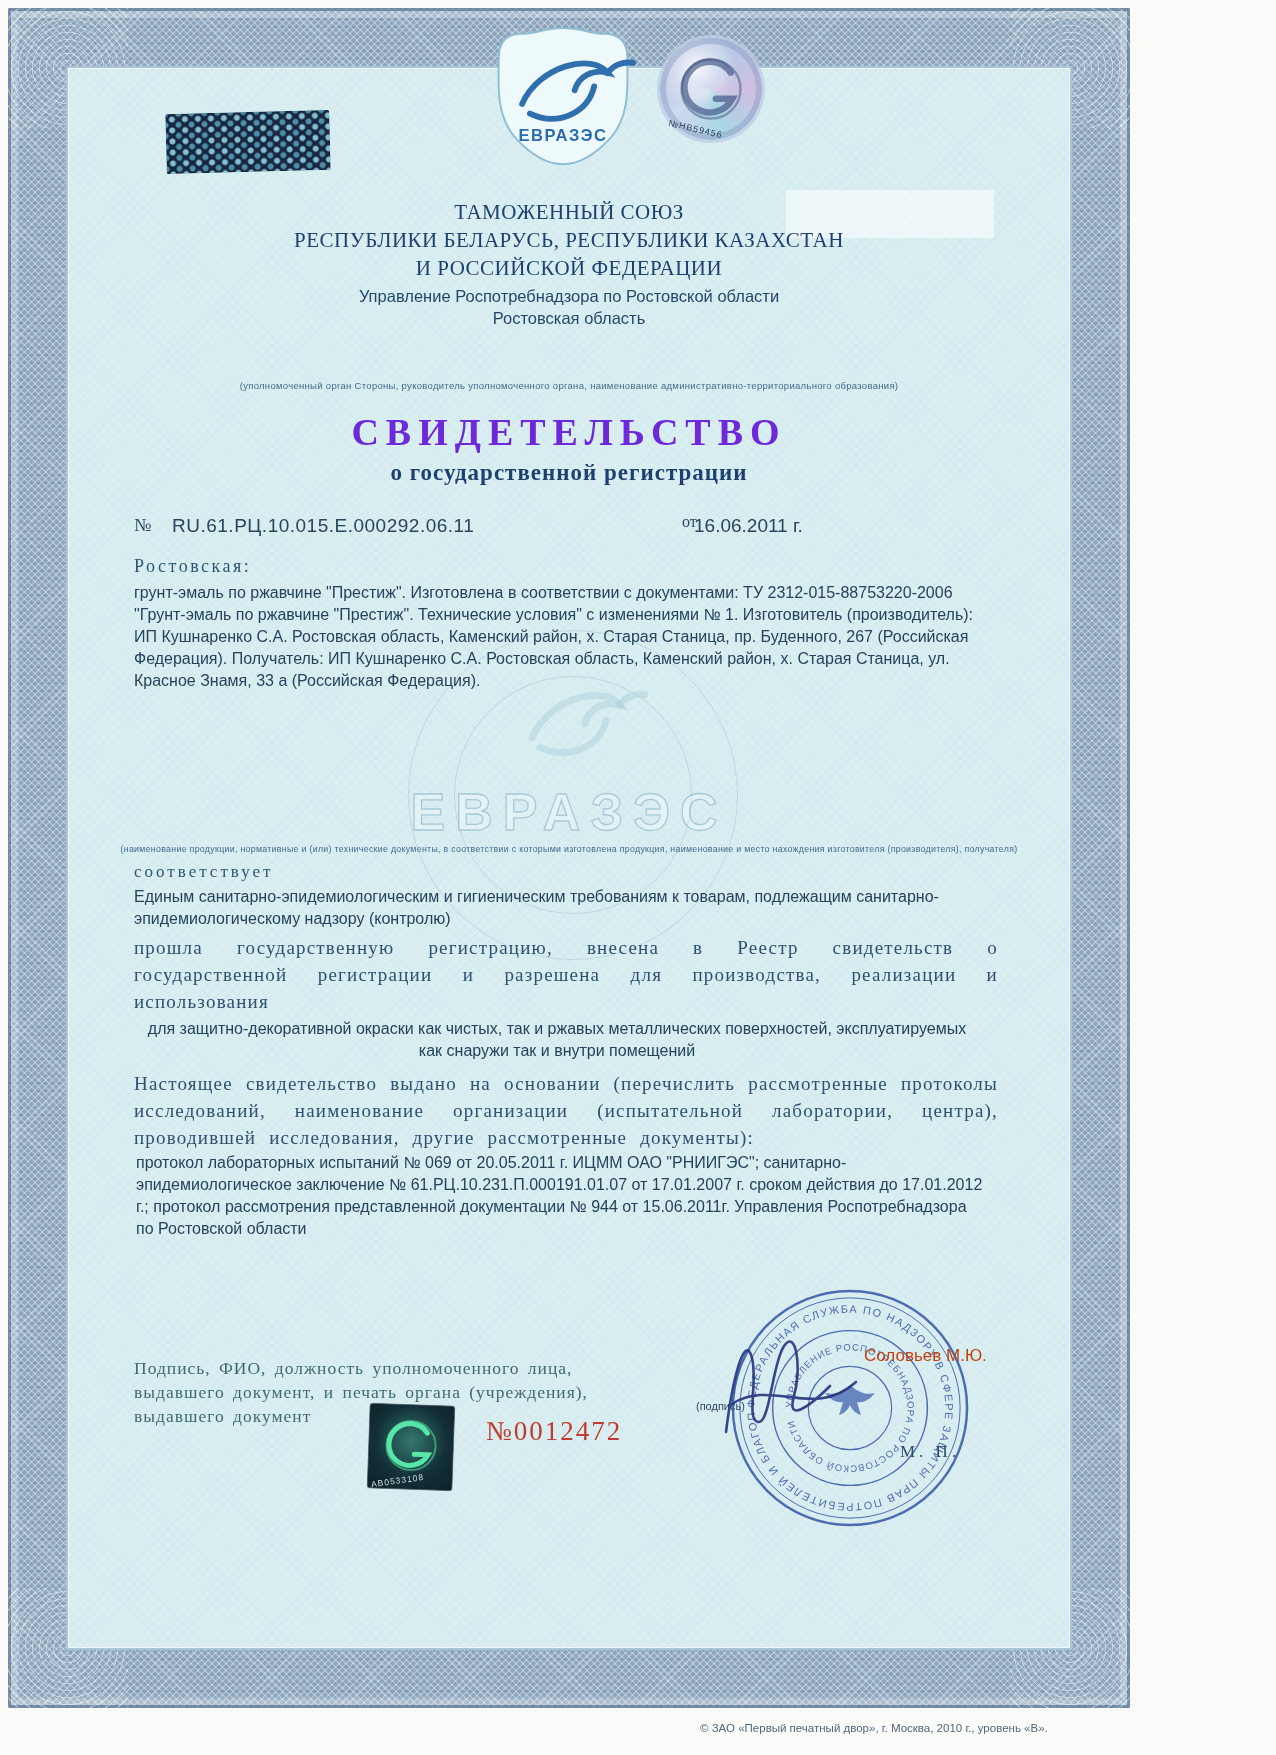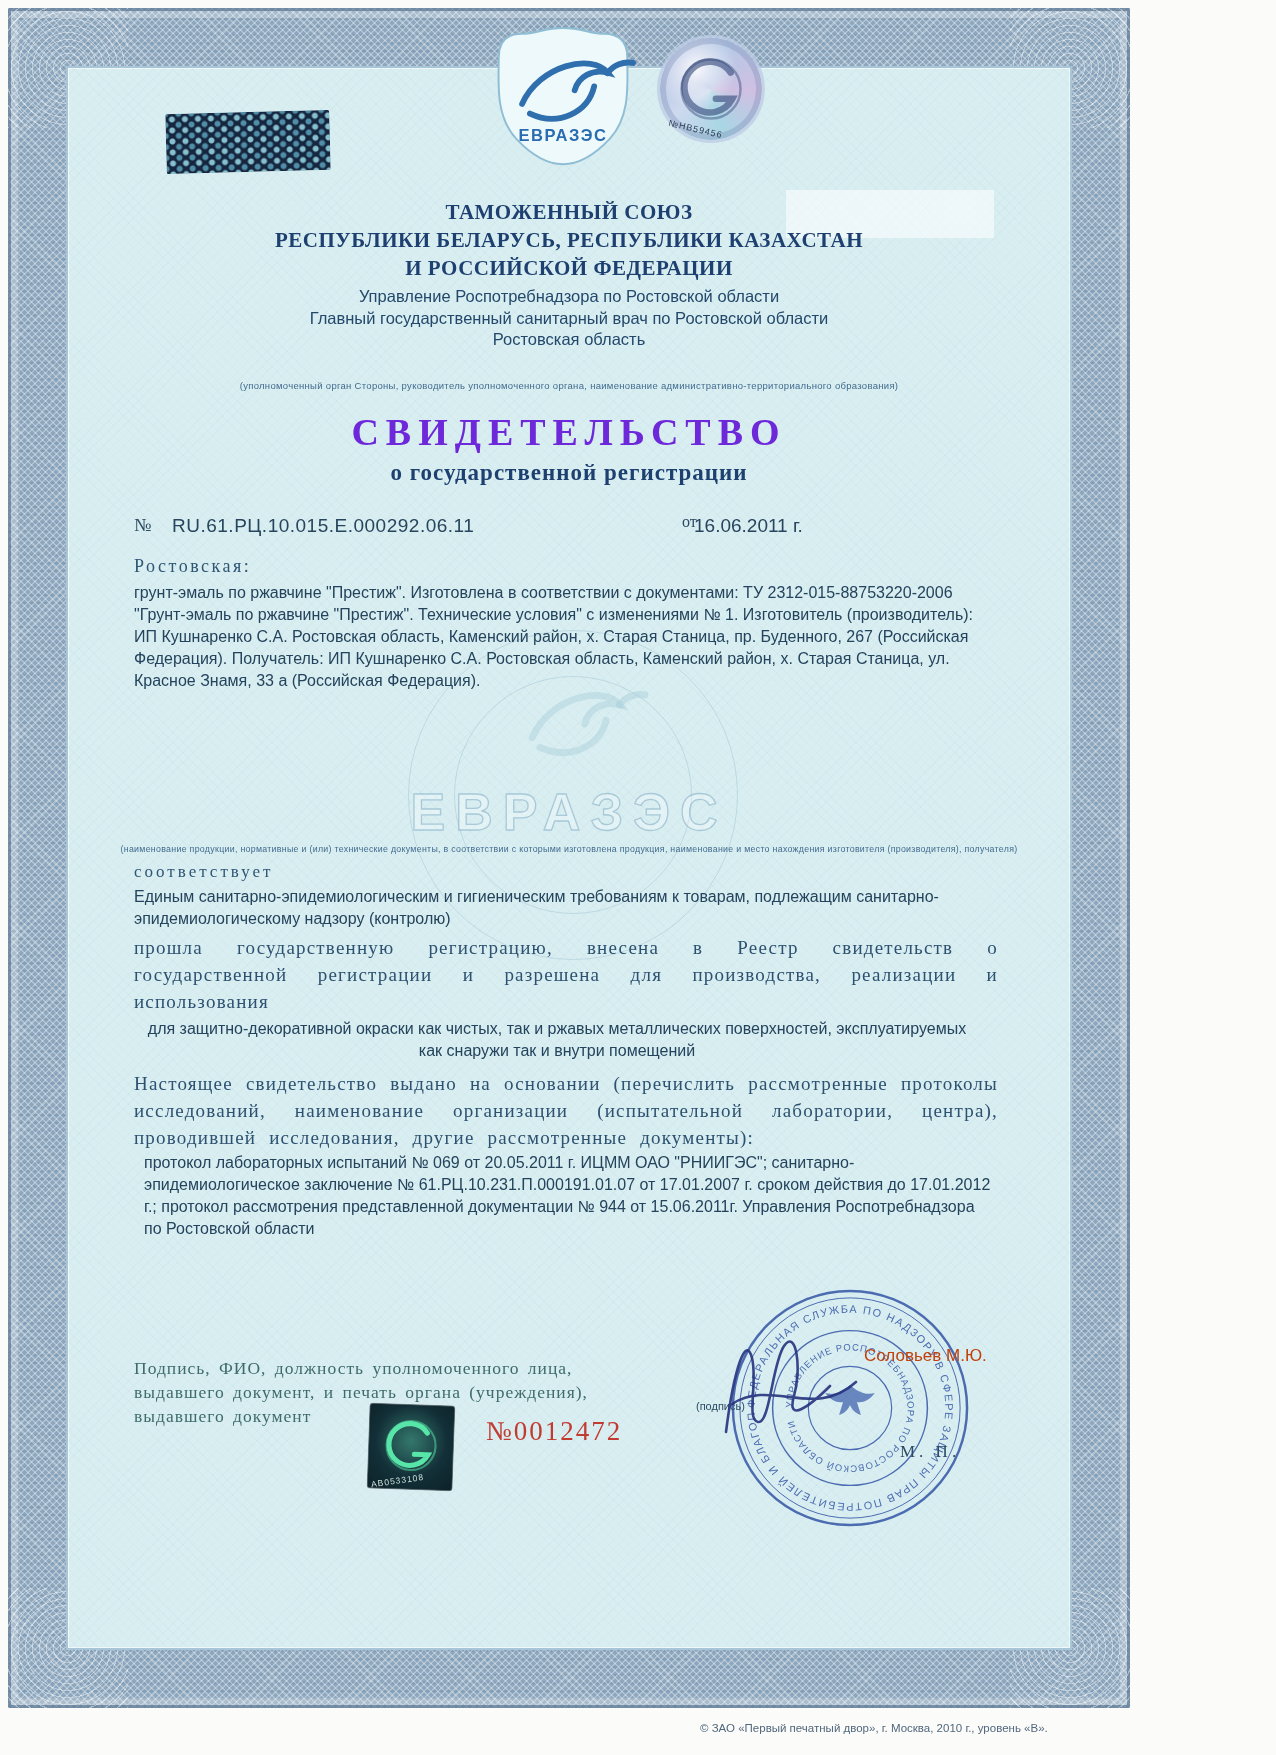--- a/index.html
+++ b/index.html
@@ -50,21 +50,21 @@
       conic-gradient(from 20deg, #b6c8e6, #cfc0e2, #a9d6e4, #cdd9ee, #b2bfe2, #b6c8e6);
     box-shadow: 0 0 0 3px rgba(190,205,230,0.8), inset 0 0 0 6px rgba(120,140,180,0.35); }
   .holo-top .num { position:absolute; bottom:6px; left:8px; font-size:9px; letter-spacing:1px;
     color:#2c3a55; transform:rotate(13deg); white-space:nowrap; }
 
   .faded-patch { position:absolute; left:778px; top:182px; width:208px; height:48px;
     background:rgba(255,255,255,0.55); z-index:2; }
   .abs { position:absolute; z-index:2; }
   .center { left:0; width:100%; text-align:center; }
 
-  .union { top:190px; font-family:"Liberation Serif", serif; font-weight:bold; font-size:21px;
+  .union { top:190px; font-family:"Liberation Serif", serif; font-weight:normal; font-size:21px;
     line-height:28px; color:#1e4070; letter-spacing:0.5px; }
   .authority { top:278px; font-size:16.5px; line-height:21.5px; color:#23486b; }
   .cap { color:#416b8e; letter-spacing:0.3px; }
   .cap1 { top:372px; font-size:9.5px; }
   .title { top:402px; font-family:"Liberation Serif", serif; font-weight:bold; font-size:38px;
     letter-spacing:7px; color:#6d28d9; }
   .subtitle { top:452px; font-family:"Liberation Serif", serif; font-weight:bold; font-size:23px;
     letter-spacing:1px; color:#1d4070; }
 
   .regline { top:505px; left:126px; width:900px; height:30px; }
@@ -79,21 +79,21 @@
     word-spacing:7px; color:#2d5170; text-align:justify; }
 
   .product-label { left:126px; top:548px; }
   .product-text { left:126px; top:574px; width:846px; }
   .cap2 { top:836px; font-size:8.8px; }
   .conforms-label { left:126px; top:854px; font-size:17px; letter-spacing:3px; }
   .conforms-text { left:126px; top:878px; width:812px; }
   .reg-par { left:126px; top:926px; width:864px; }
   .usage-text { left:126px; top:1010px; width:846px;text-align:center; }
   .basis-par { left:126px; top:1062px; width:864px; }
-  .basis-details { left:136px; top:1144px; width:852px; }
+  .basis-details { left:128px; top:1144px; width:852px; }
   .validity-par { left:126px; top:1256px; width:864px; }
   .sig-caption { left:126px; top:1348px; width:460px; font-family:"Liberation Serif", serif;
     font-size:17.5px; line-height:24px; letter-spacing:1px; word-spacing:3px; color:#3e6b6b; }
   .signer { left:856px; top:1338px; font-size:17px; color:#c2410c; z-index:6;text-align:center; }
   .sig-note { left:688px; top:1392px; font-size:11px; color:#2b4a63; z-index:6; }
   .seal-mark { left:892px; top:1434px; font-family:"Liberation Serif", serif; font-size:17px;
     letter-spacing:4px; color:#2b4a63; z-index:6; }
   .serial { left:478px; top:1408px; font-family:"Liberation Serif", serif; font-size:27px;
     letter-spacing:2px; color:#c23b31; z-index:5; }
 
@@ -172,21 +172,20 @@
 
     <div class="faded-patch"></div>
 
     <div class="abs center union">
       <div>ТАМОЖЕННЫЙ СОЮЗ</div>
       <div>РЕСПУБЛИКИ БЕЛАРУСЬ, РЕСПУБЛИКИ КАЗАХСТАН</div>
       <div>И РОССИЙСКОЙ ФЕДЕРАЦИИ</div>
     </div>
     <div class="abs center authority">
       <div>Управление Роспотребнадзора по Ростовской области</div>
-      <div>Главный государственный санитарный врач по Ростовской области</div>
       <div>Ростовская область</div>
     </div>
     <div class="abs center cap cap1">(уполномоченный орган Стороны, руководитель уполномоченного органа, наименование административно-территориального образования)</div>
 
     <div class="abs center title">СВИДЕТЕЛЬСТВО</div>
     <div class="abs center subtitle">о государственной регистрации</div>
 
     <div class="abs regline">
       <span class="no">№</span>
       <span class="num">RU.61.РЦ.10.015.Е.000292.06.11</span>

